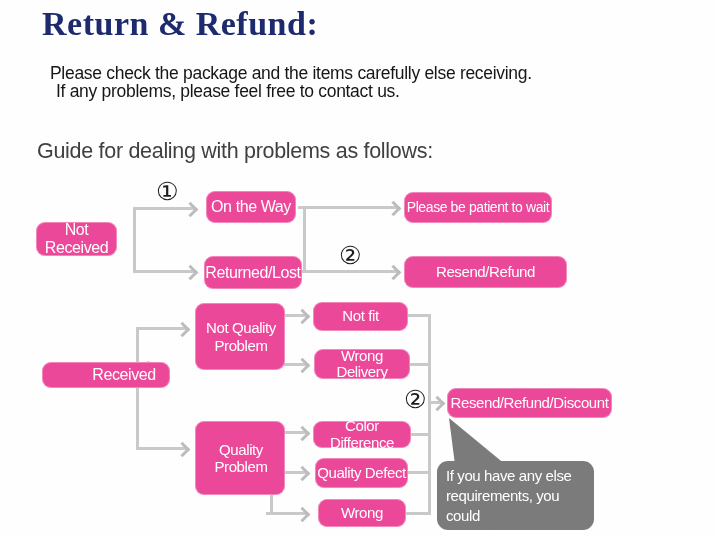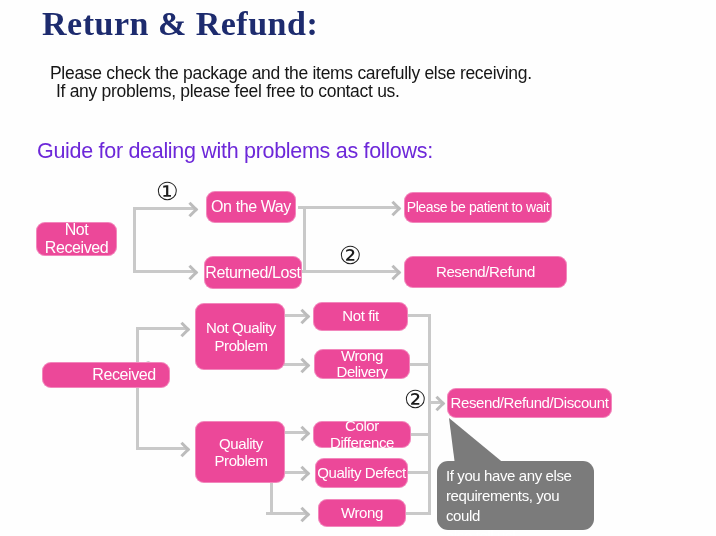--- a/index.html
+++ b/index.html
@@ -9,21 +9,21 @@
   }
   .title{
     position:absolute;left:42px;top:5px;margin:0;
     font-family:"Liberation Serif","DejaVu Serif",serif;
     font-weight:bold;font-size:34px;color:#1d2b6e;letter-spacing:0.5px;
   }
   .intro{position:absolute;margin:0;color:#161616;font-size:17.5px;letter-spacing:-0.3px;}
   .intro1{left:50px;top:63px;}
   .intro2{left:56px;top:81px;}
   .guide{
-    position:absolute;left:37px;top:139px;margin:0;color:#6d28d9;
+    position:absolute;left:37px;top:139px;margin:0;color:#404040;
     font-size:21.5px;font-weight:normal;letter-spacing:-0.3px;
   }
   .node{
     position:absolute;background:#ec4899;color:#ffffff;border-radius:9px;
     display:flex;align-items:center;justify-content:center;text-align:center;
     font-size:15px;letter-spacing:-0.4px;line-height:1.1;
     box-shadow:0 0 0 1px rgba(255,255,255,0.35) inset;
   }
   .node.la{justify-content:flex-start;text-align:center;padding-left:10px;padding-right:8px;line-height:1.15;}
   .node.s14{font-size:14px;}
@@ -110,21 +110,21 @@
   <div class="node s16" style="left:36px;top:222px;width:81px;height:34px;">Not Received</div>
   <div class="node s16" style="left:206px;top:191px;width:90px;height:32px;">On the Way</div>
   <div class="node s16" style="left:204px;top:256px;width:98px;height:33px;">Returned/Lost</div>
   <div class="node s14" style="left:404px;top:192px;width:148px;height:31px;">Please be patient to wait</div>
   <div class="node" style="left:404px;top:256px;width:163px;height:32px;">Resend/Refund</div>
 
   <div class="node s16" style="left:42px;top:362px;width:92px;height:26px;padding-left:36px;">Received</div>
   <div class="node la" style="left:195px;top:303px;width:72px;height:67px;">Not Quality Problem</div>
   <div class="node" style="left:313px;top:302px;width:95px;height:29px;">Not fit</div>
   <div class="node" style="left:314px;top:349px;width:96px;height:30px;">Wrong Delivery</div>
-  <div class="node la" style="left:195px;top:421px;width:72px;height:62px;">Quality Problem</div>
+  <div class="node la" style="left:195px;top:421px;width:72px;height:74px;">Quality Problem</div>
   <div class="node" style="left:313px;top:421px;width:98px;height:27px;">Color Difference</div>
   <div class="node" style="left:315px;top:458px;width:93px;height:30px;">Quality Defect</div>
   <div class="node" style="left:318px;top:499px;width:88px;height:28px;">Wrong</div>
   <div class="node" style="left:447px;top:388px;width:165px;height:30px;">Resend/Refund/Discount</div>
 
   <div class="tail"></div>
   <div class="bubble">
     <div>If you have any else</div>
     <div>requirements, you could</div>
     <div>also tell us!</div>

